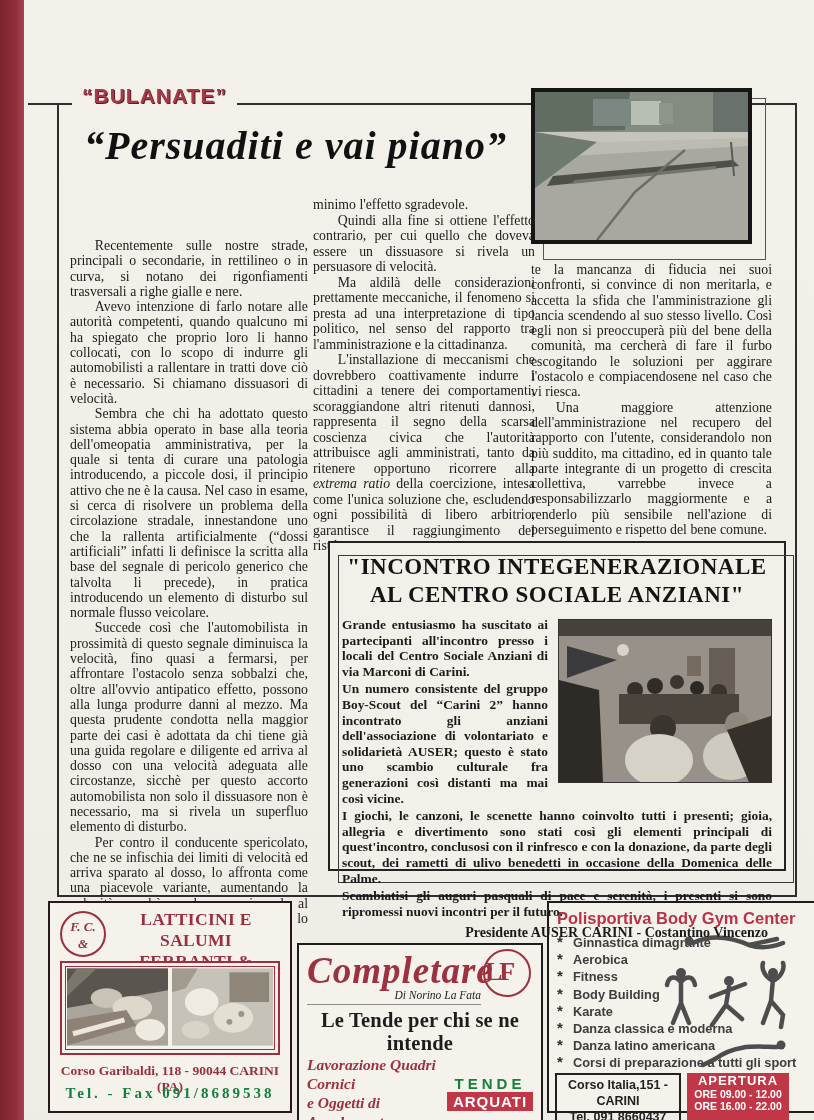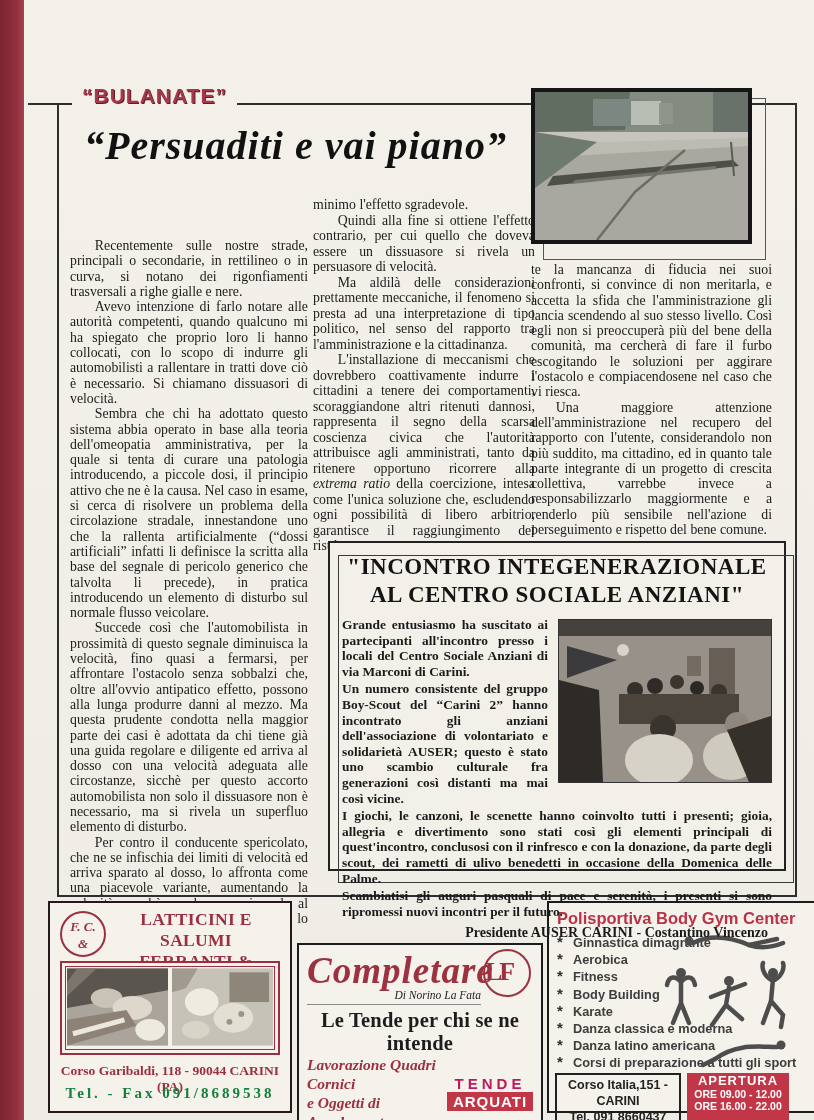--- a/index.html
+++ b/index.html
@@ -74,21 +74,21 @@
         line-height:44px;}
   .lf-logo{position:absolute;right:2px;top:0;width:44px;height:44px;border:2.5px solid #9c3140;
         border-radius:50%;color:#9c3140;font-size:26px;font-weight:bold;line-height:42px;
         letter-spacing:-3px;}
   .comp-sub{text-align:right;margin-right:52px;font-style:italic;font-size:11.5px;margin-top:-6px;
         border-bottom:1px solid #8a8a8a;padding-bottom:3px;}
   .comp-tagline{text-align:center;font-size:20.5px;font-weight:bold;margin-top:4px;letter-spacing:0.2px;}
   .comp-mid{display:flex;align-items:center;}
   .comp-services{flex:1;color:#9c3140;font-weight:bold;font-style:italic;font-size:15.5px;line-height:19px;}
   .arquati{width:86px;text-align:center;}
-  .arquati-top{color:#be185d;font-weight:800;font-size:15px;letter-spacing:4px;
+  .arquati-top{color:#15803d;font-weight:800;font-size:15px;letter-spacing:4px;
         font-family:"Liberation Sans","DejaVu Sans",sans-serif;}
   .arquati-bottom{background:#c23747;color:#fff;font-weight:800;font-size:15px;letter-spacing:1px;
         padding:1px 2px;font-family:"Liberation Sans","DejaVu Sans",sans-serif;}
   .comp-promo{text-align:center;font-weight:bold;font-size:13.2px;margin-top:7px;letter-spacing:-0.2px;
         border-top:1px solid #aaa;padding-top:5px;}
   
   .ad-gym{left:547px;top:901px;width:280px;height:212px;border:2.5px solid #1c1c1c;padding:6px 8px;}
   .gym-title{color:#b93347;font-weight:800;font-size:16.5px;
         font-family:"Liberation Sans","DejaVu Sans",sans-serif;}
   .gym-list{margin-top:6px;}

